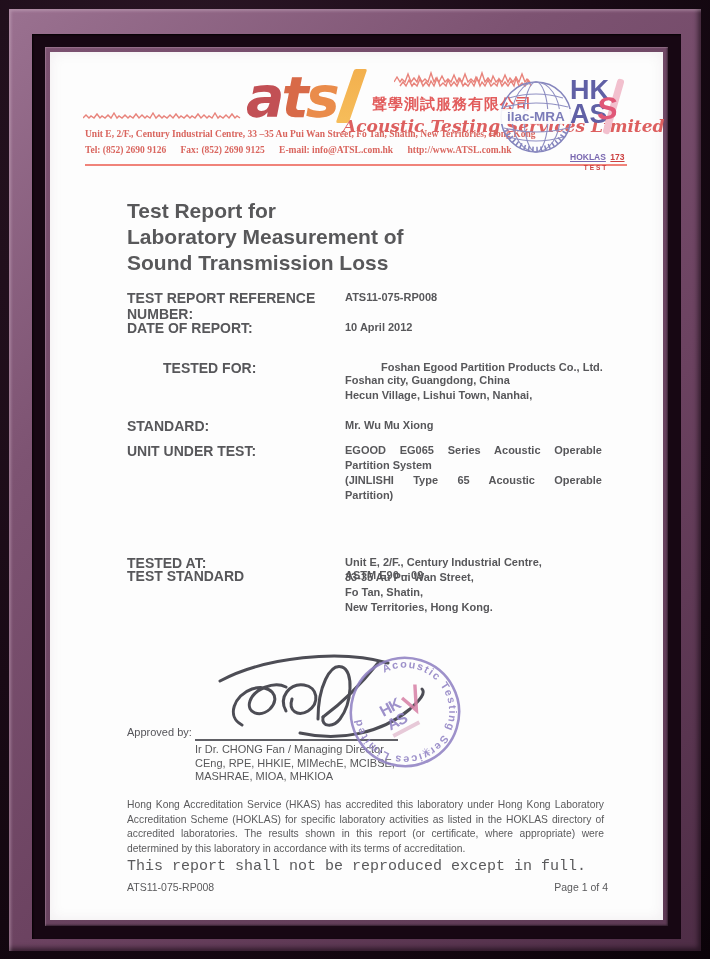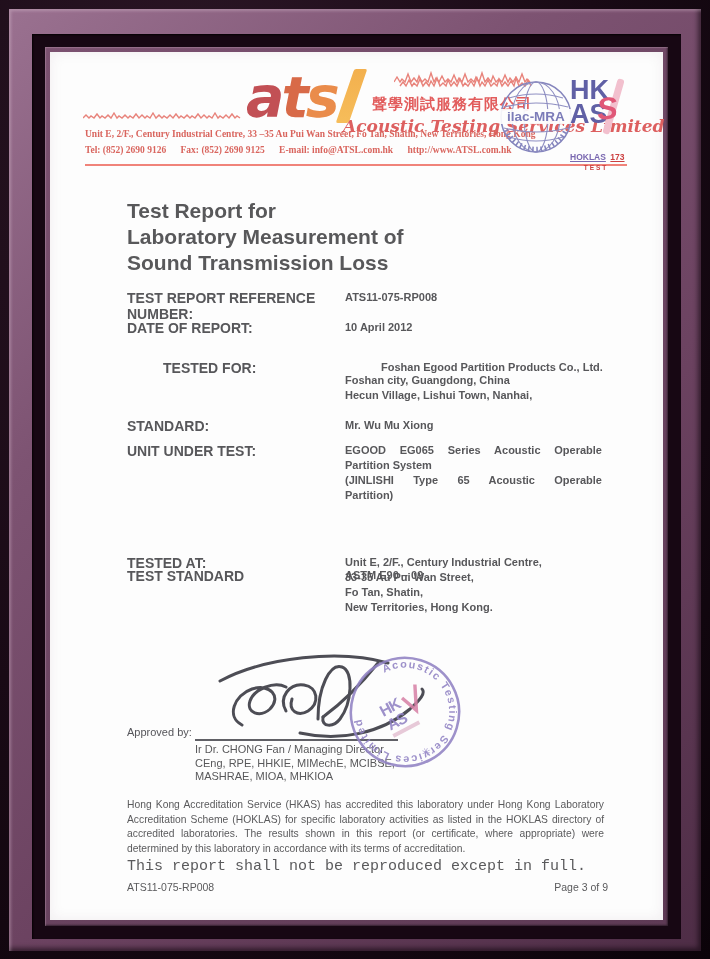--- a/index.html
+++ b/index.html
@@ -209,17 +209,17 @@
           <path d="M26,6 l7,18 11,-24" stroke="#d884a8" stroke-width="3.5" fill="none"></path>
           <rect x="0" y="34" width="30" height="4" fill="#d8a8c0" opacity=".7"></rect>
         </g>
       </g>
     </svg>
 
     <div class="abs foot" style="left:77px;top:746px;width:477px;">Hong Kong Accreditation Service (HKAS) has accredited this laboratory under Hong Kong Laboratory Accreditation Scheme (HOKLAS) for specific laboratory activities as listed in the HOKLAS directory of accredited laboratories. The results shown in this report (or certificate, where appropriate) were determined by this laboratory in accordance with its terms of accreditation.</div>
     <div class="abs foot2" style="left:77px;top:806px;">This report shall not be reproduced except in full.</div>
     <div class="abs pageno" style="left:77px;top:829px;width:481px;">
       <span>ATS11-075-RP008</span>
-      <span>Page 3 of 9</span>
+      <span>Page 1 of 4</span>
     </div>
 
   </div>
 </div>
 
 </body></html>

